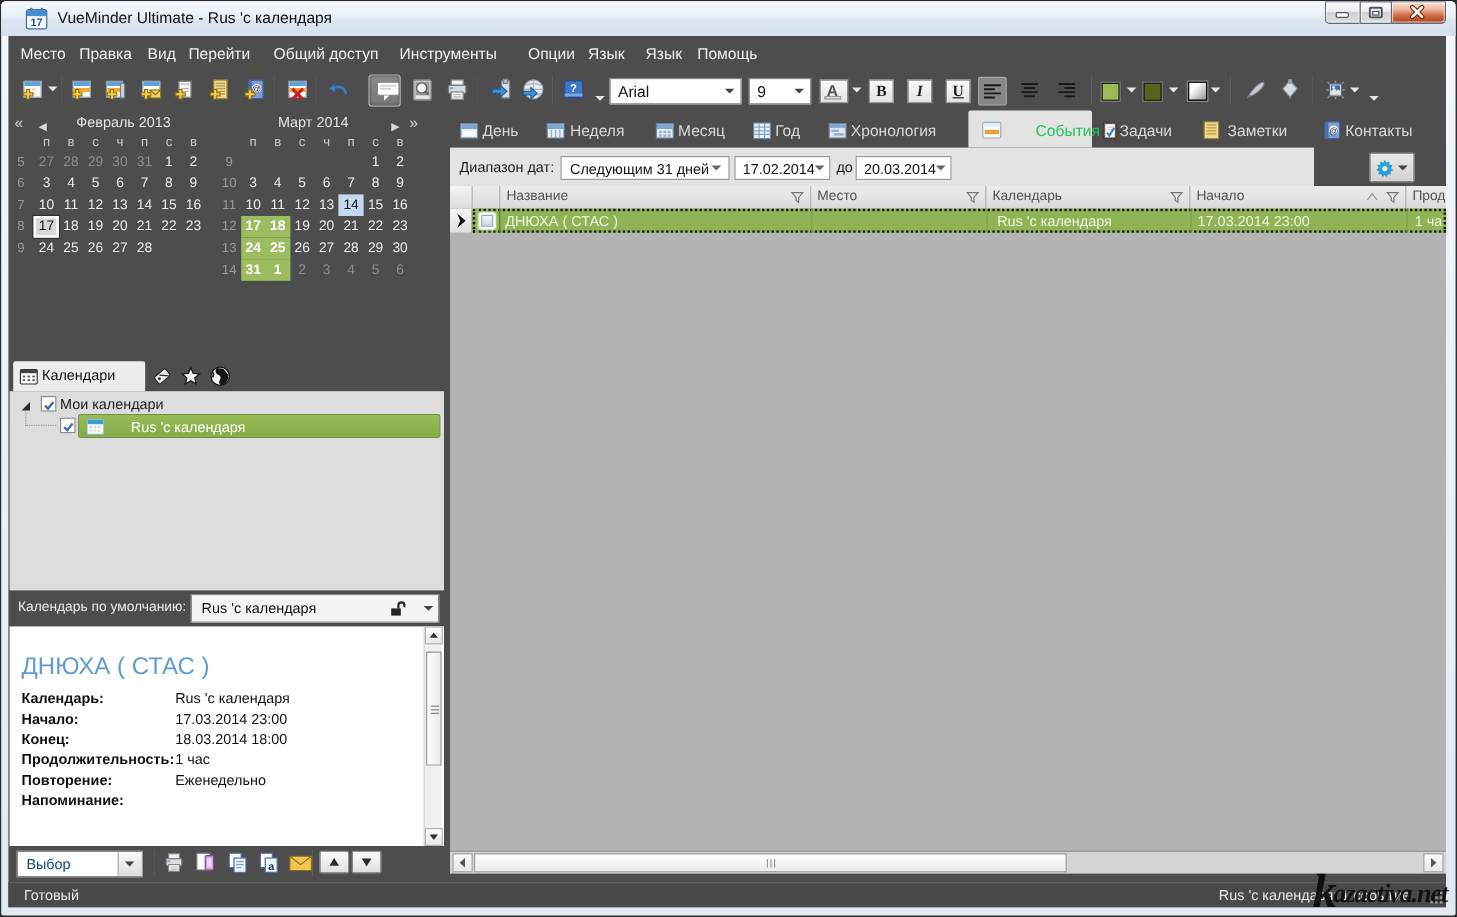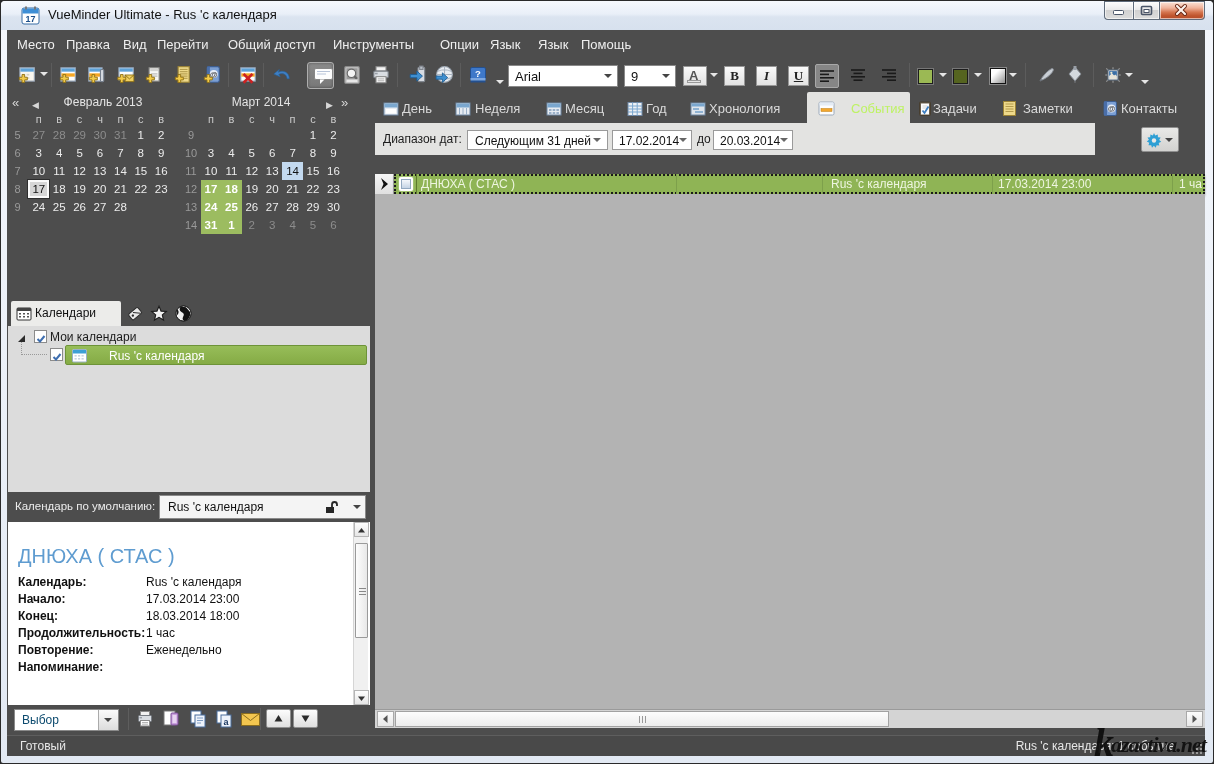--- a/index.html
+++ b/index.html
@@ -618,21 +618,21 @@
           <rect x="3" y="7" width="6" height="2"></rect>
           <rect x="5" y="10" width="8" height="2"></rect>
         </g>
       </svg>
     <span class="a" style="left:334px;top:6px">Хронология</span>
     <svg class="a" style="left:443px;top:5px" width="17" height="17" viewBox="0 0 17 17">
         <rect x="1" y="2" width="15" height="13" rx="1.5" fill="#fdfdfd" stroke="#9aa9bb"></rect>
         <rect x="1.5" y="2.5" width="14" height="3" fill="#e4ecf5"></rect>
         <rect x="3" y="8.5" width="11" height="3" fill="#f2a72e" stroke="#c07d10" stroke-width="0.5"></rect>
       </svg>
-    <span class="a" style="left:476px;top:6px;color:#bef264">События</span>
+    <span class="a" style="left:488px;top:6px;color:#22c55e">События</span>
     <svg class="a" style="left:542px;top:5px" width="16" height="17" viewBox="0 0 16 17">
         <rect x="2.5" y="2" width="11" height="13.5" rx="1" fill="#6b5f4d" stroke="#473e30"></rect>
         <rect x="4" y="3.5" width="8" height="11" fill="#fdfdfd"></rect>
         <g stroke="#c9c9c9" stroke-width="0.8">
           <line x1="5.5" y1="6" x2="10.5" y2="6"></line>
           <line x1="5.5" y1="8" x2="10.5" y2="8"></line>
         </g>
         <path d="M5.5 10.5 L7.5 13 L11.5 6.5" stroke="#3f7fc0" stroke-width="1.8" fill="none"></path>
       </svg>
     <span class="a" style="left:558px;top:6px">Задачи</span>
@@ -669,20 +669,39 @@
         <span style="position:absolute;left:6px;top:3px">20.03.2014</span>
         <div class="carr" style="right:4px;border-top-color:#666"></div>
       </div>
     <div class="a" style="left:766px;top:4px;width:38px;height:25px;background:linear-gradient(#e9e9e7,#d2d2d0);border:1px solid #8f8f8f;border-radius:2px">
       <svg style="position:absolute;left:4px;top:4px" width="16" height="16" viewBox="0 0 16 16">
           <path d="M8 1 L9.2 3.4 L11.8 2.5 L11.9 5.2 L14.6 5.6 L13.2 7.9 L15.2 9.8 L12.7 10.9 L13.3 13.5 L10.6 13.3 L9.7 15.8 L7.9 13.8 L6 15.7 L5.2 13.2 L2.5 13.3 L3.2 10.7 L0.8 9.6 L2.9 7.8 L1.5 5.5 L4.2 5.2 L4.4 2.5 L6.9 3.5 Z" fill="#2e9fd4"></path>
           <circle cx="8" cy="8.5" r="2.2" fill="#e9e9e7"></circle>
         </svg>
       <div class="carr" style="right:5px;border-top-color:#444"></div>
     </div>
+  </div>
+  <div class="a gridhead" id="gridhead">
+    <div class="gcol" style="left:0;width:19px;background:linear-gradient(#f3f3f3,#dcdcdc)"></div>
+    <div class="gcol" style="left:19px;width:23px"></div>
+    <div class="gcol" style="left:42px;width:259px">Название<svg class="funnel" style="right:5px" width="11" height="11" viewBox="0 0 11 11">
+          <path d="M1 1.5 h9 l-3.4 4 v4 l-2.2-1.4 v-2.6 z" fill="none" stroke="#777" stroke-width="1"></path>
+        </svg></div>
+    <div class="gcol" style="left:301px;width:146px">Место<svg class="funnel" style="right:5px" width="11" height="11" viewBox="0 0 11 11">
+          <path d="M1 1.5 h9 l-3.4 4 v4 l-2.2-1.4 v-2.6 z" fill="none" stroke="#777" stroke-width="1"></path>
+        </svg></div>
+    <div class="gcol" style="left:447px;width:170px">Календарь<svg class="funnel" style="right:5px" width="11" height="11" viewBox="0 0 11 11">
+          <path d="M1 1.5 h9 l-3.4 4 v4 l-2.2-1.4 v-2.6 z" fill="none" stroke="#777" stroke-width="1"></path>
+        </svg></div>
+    <div class="gcol" style="left:617px;width:180px">Начало<svg class="funnel" style="right:22px" width="9" height="9" viewBox="0 0 11 11">
+          <path d="M1.5 7.5 L5.5 2.5 L9.5 7.5" fill="none" stroke="#999"></path>
+        </svg><svg class="funnel" style="right:5px" width="11" height="11" viewBox="0 0 11 11">
+          <path d="M1 1.5 h9 l-3.4 4 v4 l-2.2-1.4 v-2.6 z" fill="none" stroke="#777" stroke-width="1"></path>
+        </svg></div>
+    <div class="gcol" style="left:797px;width:33px;border-right:none">Прод</div>
   </div>
   <div class="a grow" id="grow">
     <div style="position:absolute;left:0;top:0;width:19px;height:20px;background:linear-gradient(#f5f5f5,#e0e0e0);border-right:1px solid #aaa">
         <svg width="12" height="15" style="position:absolute;left:4px;top:3px">
           <path d="M2 1 L9 7 L2 13 L4.5 7 Z" fill="#111"></path>
         </svg>
       </div>
     <div style="position:absolute;left:19px;top:0;width:811px;height:20px;background:#8fb455;outline:2px dotted #1a1a1a;outline-offset:-2px;box-shadow:0 2px 2px rgba(60,60,60,.45)">
       <div style="position:absolute;left:5px;top:3px;width:14px;height:14px;background:#fff;border-radius:2px;box-shadow:0 0 2px #dff0c8">
           <div style="position:absolute;left:2px;top:2px;width:10px;height:10px;background:linear-gradient(#f5f8fb,#c5d4e4);border:1px solid #93a9c0"></div>

